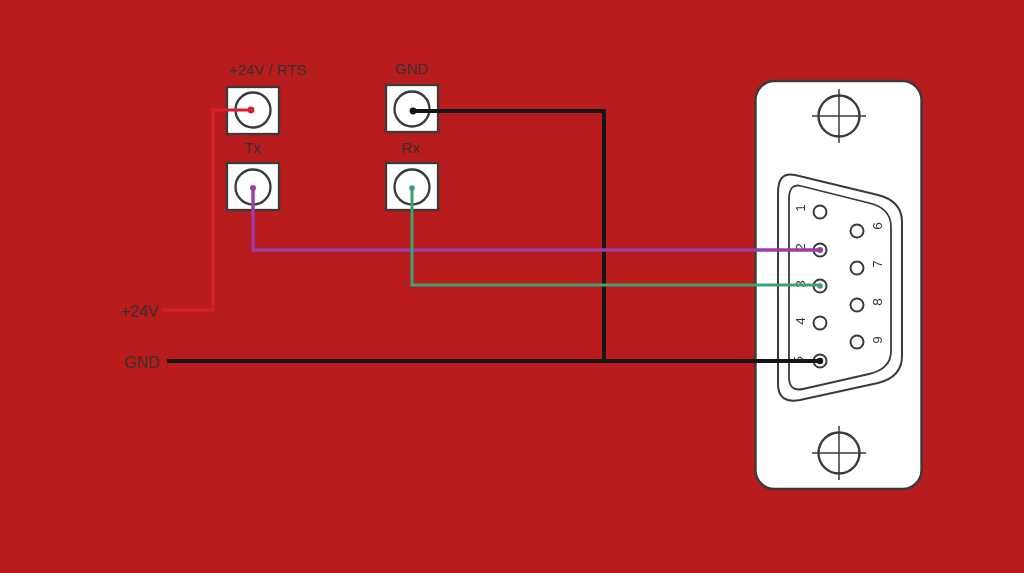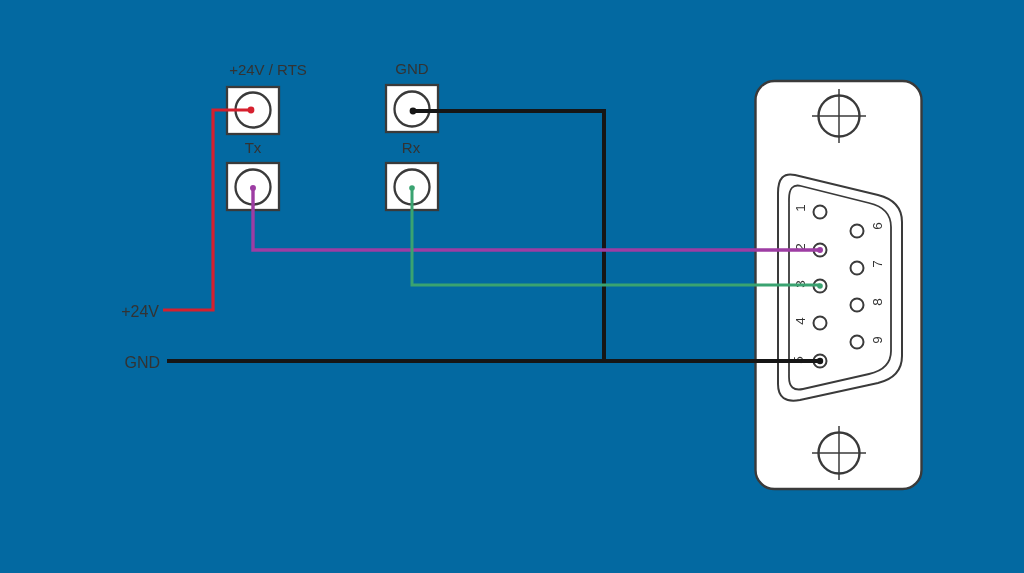--- a/index.html
+++ b/index.html
@@ -4,21 +4,21 @@
 <style>
   html, body {
     margin: 0;
     padding: 0;
     background: #ffffff;
   }
   .canvas {
     position: relative;
     width: 1024px;
     height: 573px;
-    background: #0369a1;
+    background: #b91c1c;
     overflow: hidden;
     text-align: right;
   }
   svg {
     display: block;
   }
   text {
     font-family: "Liberation Sans", sans-serif;
   }
   .terminal-label {

